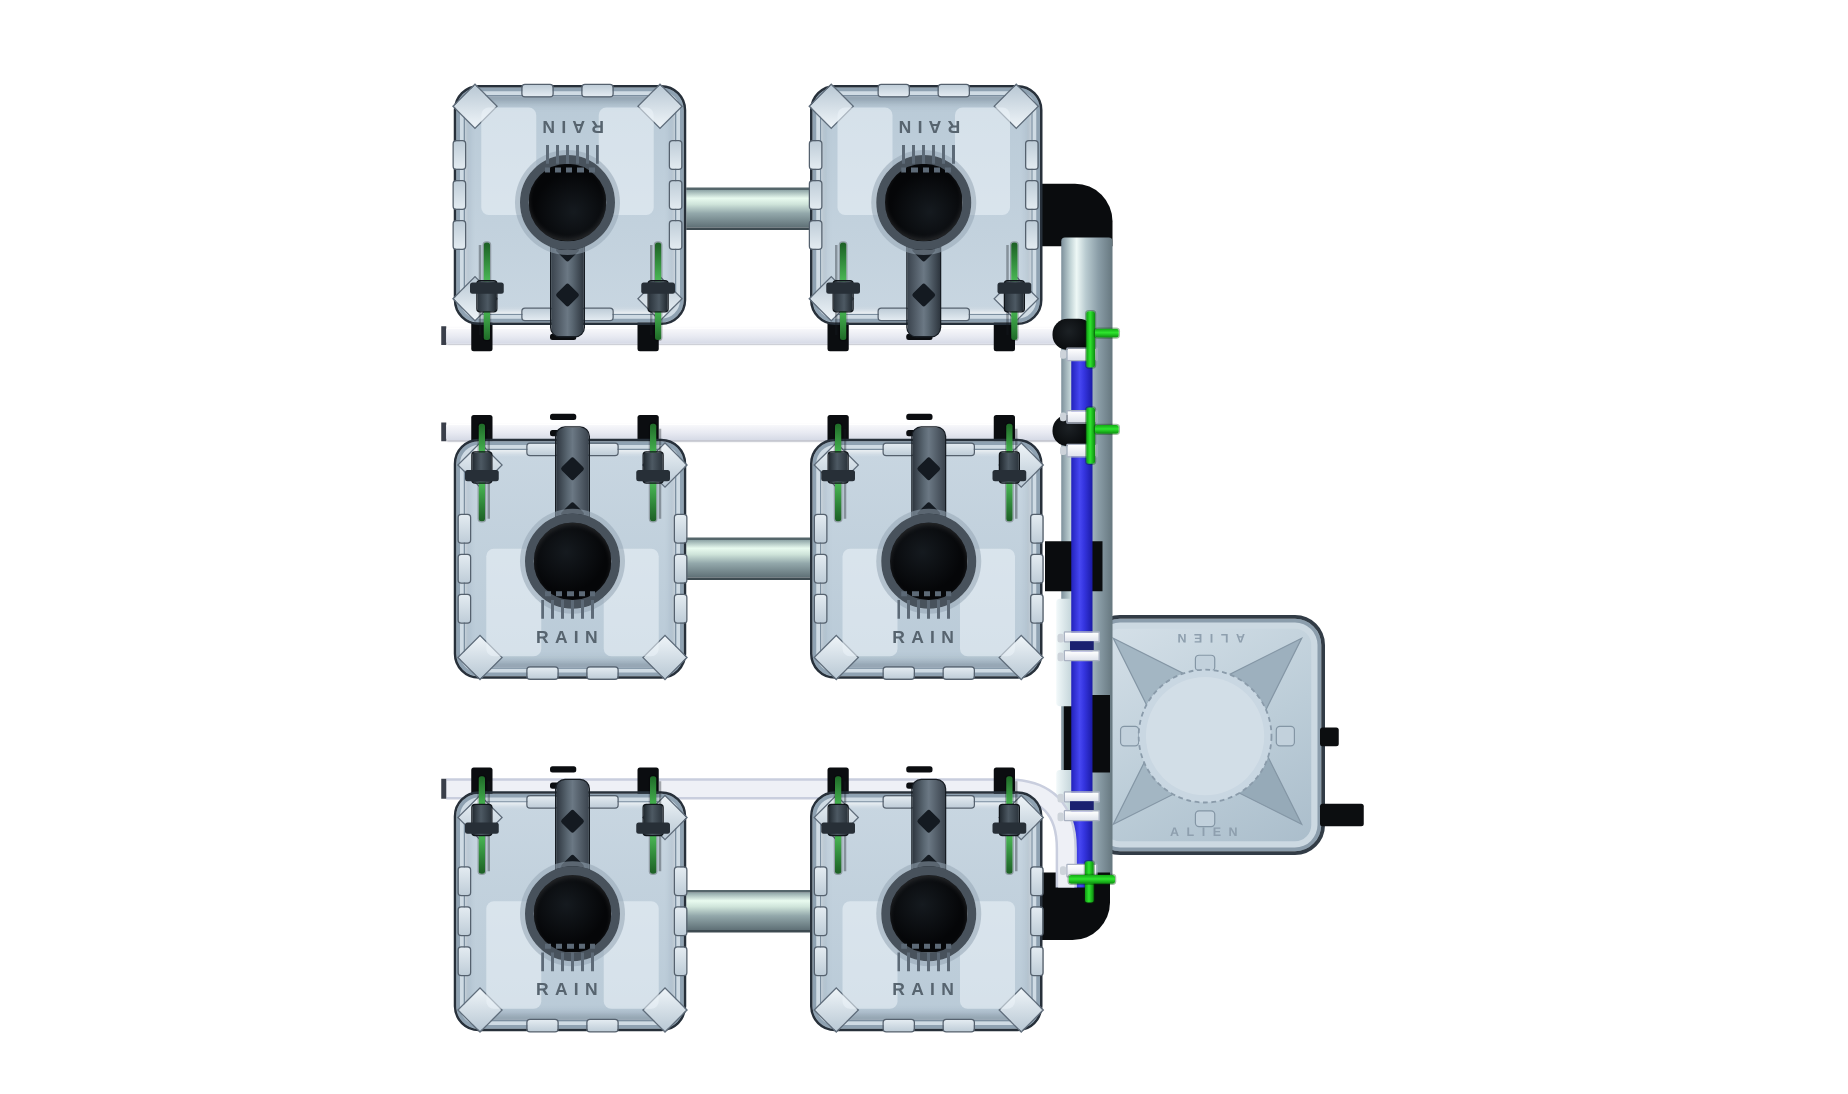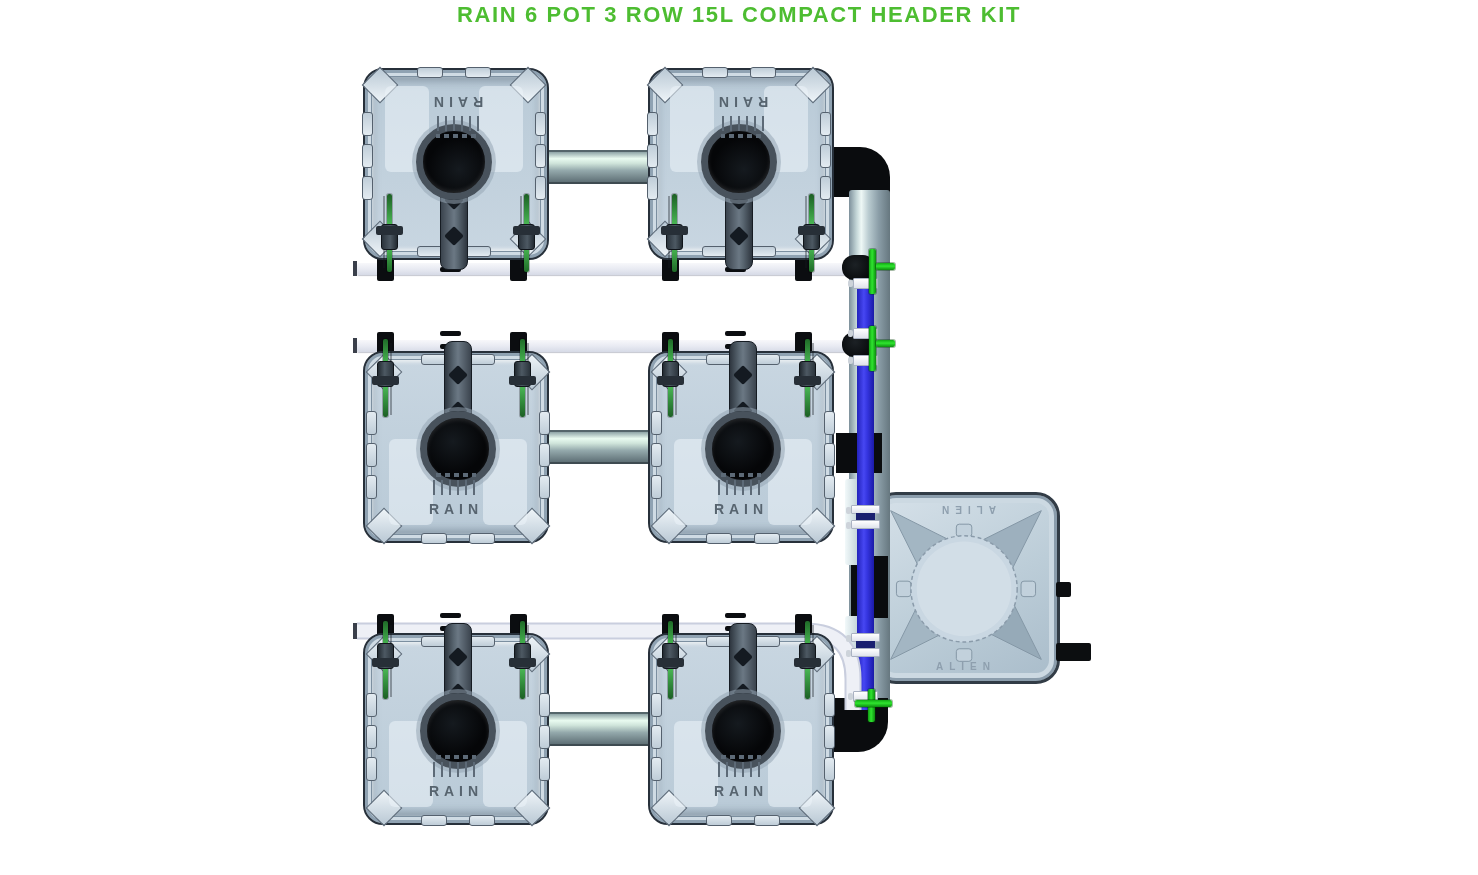--- a/index.html
+++ b/index.html
@@ -160,21 +160,20 @@
   .pot .clip .foot{
     position:absolute; left:2px; top:37px; width:27px; height:9px;
     background:#272f37; border-radius:2px;
   }
 </style>
 </head>
 <body>
 
 <div class="stage">
 
-  <div class="title" style="color: rgb(77, 189, 49);">RAIN 6 POT 3 ROW 15L COMPACT HEADER KIT</div>
 
   <div class="tank">
     <svg viewBox="0 0 176 174">
       <polygon points="10,10 78,44 44,78" fill="#a3b6c3" stroke="#8496a5" stroke-width="1"></polygon>
       <polygon points="166,10 98,44 132,78" fill="#9db0be" stroke="#8496a5" stroke-width="1"></polygon>
       <polygon points="10,164 78,130 44,96" fill="#a3b6c3" stroke="#8496a5" stroke-width="1"></polygon>
       <polygon points="166,164 98,130 132,96" fill="#96aab8" stroke="#8496a5" stroke-width="1"></polygon>
       <rect x="78" y="24" width="16" height="13" rx="3" fill="#c2d1dc" stroke="#8496a5"></rect>
       <rect x="78" y="153" width="16" height="13" rx="3" fill="#c2d1dc" stroke="#8496a5"></rect>
       <rect x="16" y="83" width="15" height="16" rx="3" fill="#c2d1dc" stroke="#8496a5"></rect>

